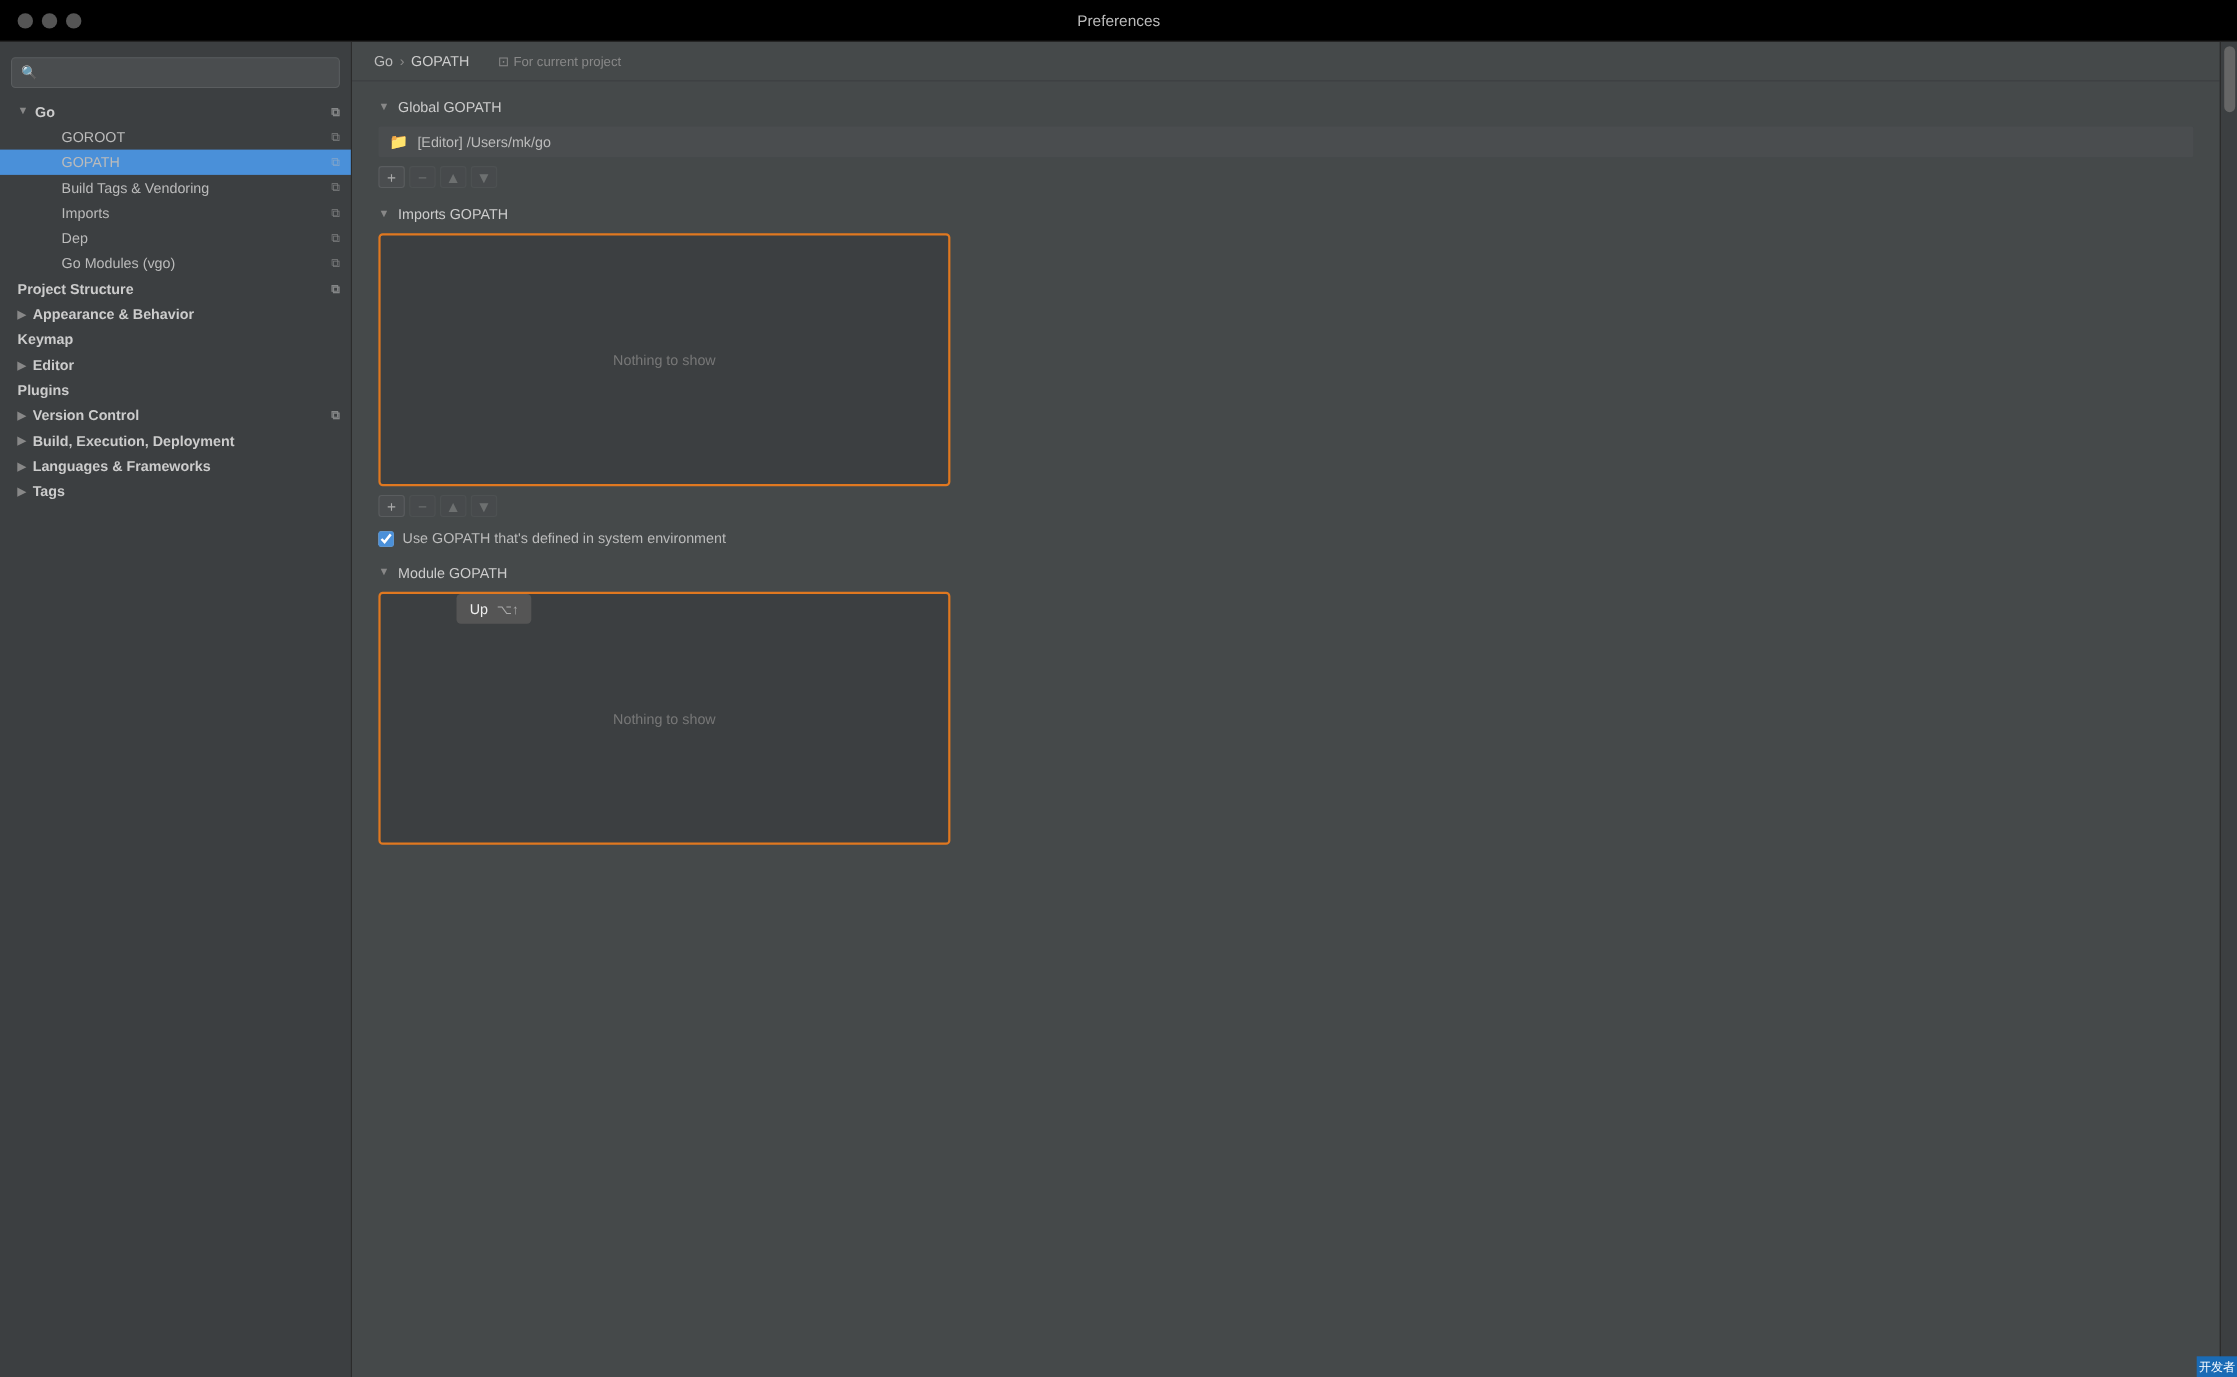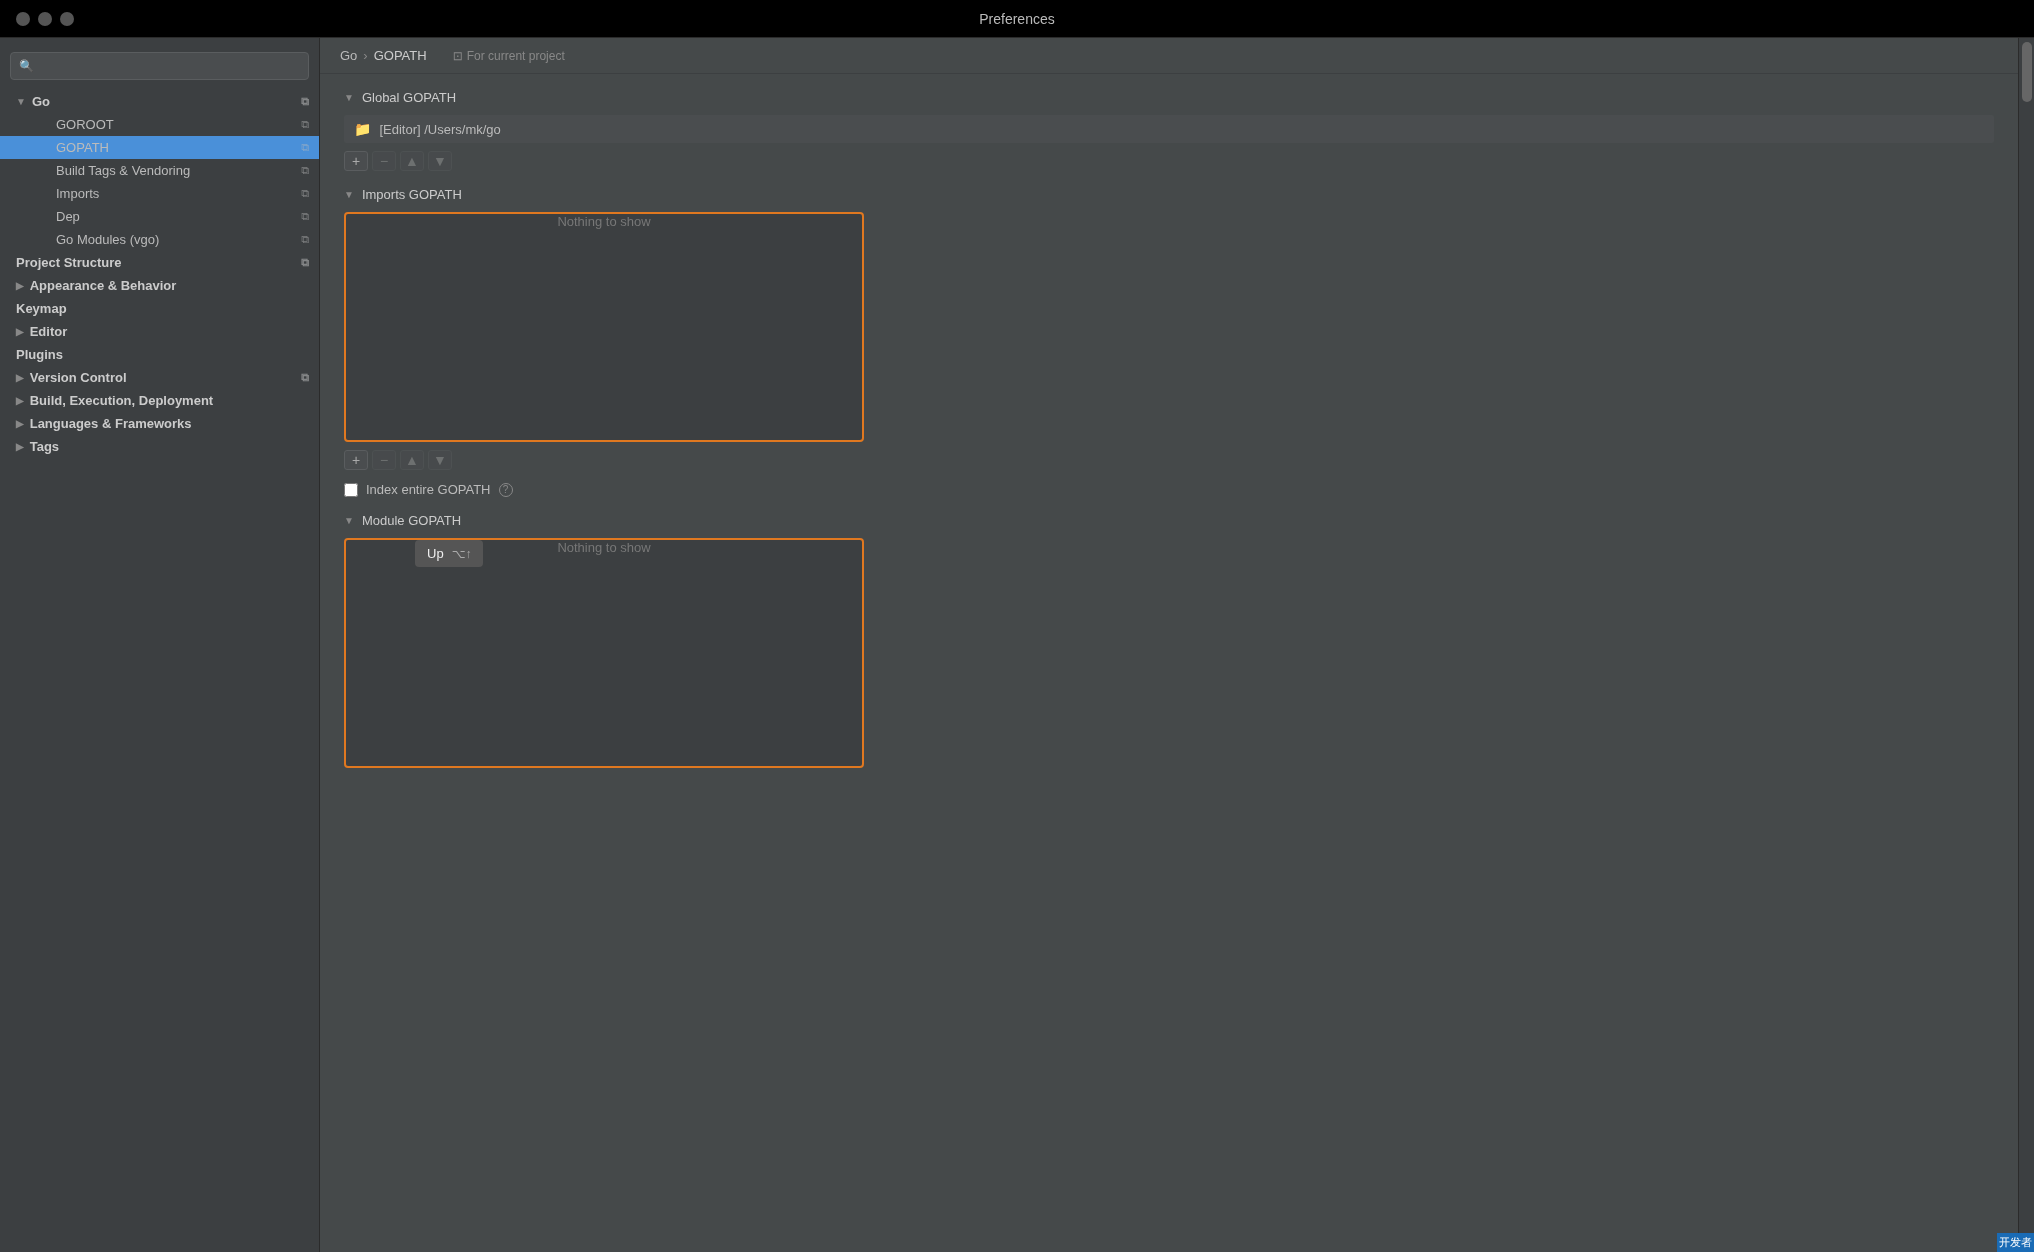--- a/index.html
+++ b/index.html
@@ -198,21 +198,21 @@
     }
     .toolbar-btn.disabled { opacity: 0.4; cursor: default; }
 
     
     .empty-list-box {
       border: 2px solid #e07820;
       border-radius: 4px;
       width: 520px;
       height: 230px;
       display: flex;
-      align-items: flex-start;
+      align-items: center;
       justify-content: center;
       color: #777;
       font-size: 13px;
       margin-bottom: 8px;
       background: #3c3f41;
     }
 
     
     .checkbox-row {
       display: flex;
@@ -421,23 +421,22 @@
       </div>
 
       <div class="toolbar-row">
         <div class="toolbar-btn">+</div>
         <div class="toolbar-btn disabled">−</div>
         <div class="toolbar-btn disabled">▲</div>
         <div class="toolbar-btn disabled">▼</div>
       </div>
 
       <div class="checkbox-row">
-        <input type="checkbox" class="checkbox-input" style="">
-        <span>Index entire GOPATH</span>
-        <span class="help-icon">?</span>
+        <input type="checkbox" class="checkbox-input" checked="" style="">
+        <span>Use GOPATH that's defined in system environment</span>
       </div>
 
       <div class="module-section">
         <div class="section-header">
           <span class="section-arrow">▼</span>
           <span>Module GOPATH</span>
         </div>
         <div class="empty-list-box">
           <span>Nothing to show</span>
         </div>

